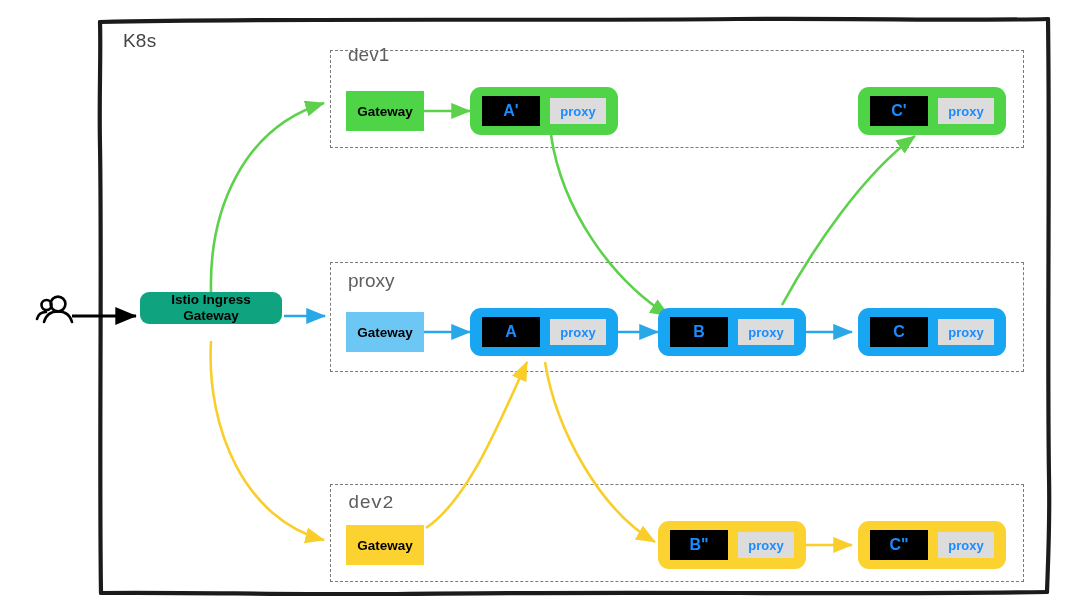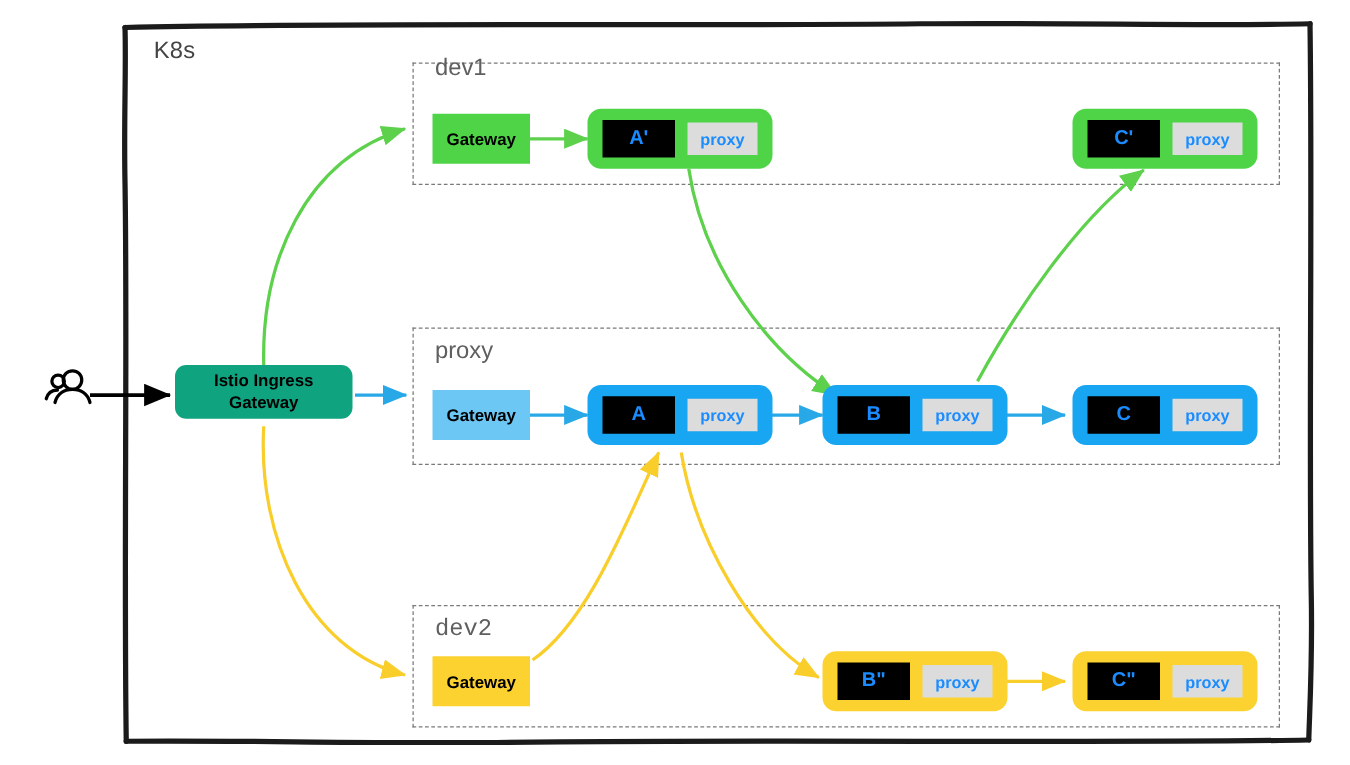--- a/index.html
+++ b/index.html
@@ -113,21 +113,21 @@
     color: #1A8CFF;
     white-space: nowrap;
   }
 
   
   .istio-gw {
     position: absolute;
     left: 140px;
     top: 292px;
     width: 142px;
-    height: 43px;
+    height: 32px;
     background: #0FA37F;
     border-radius: 9px;
     display: flex;
     flex-direction: column;
     align-items: center;
     justify-content: center;
     z-index: 10;
     line-height: 1.22;
   }
   .istio-gw span {

